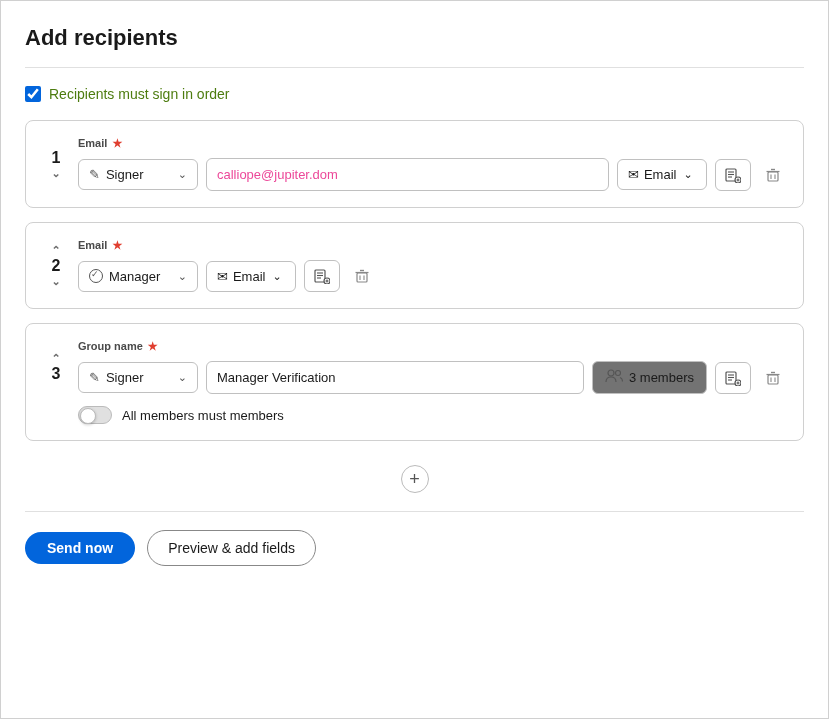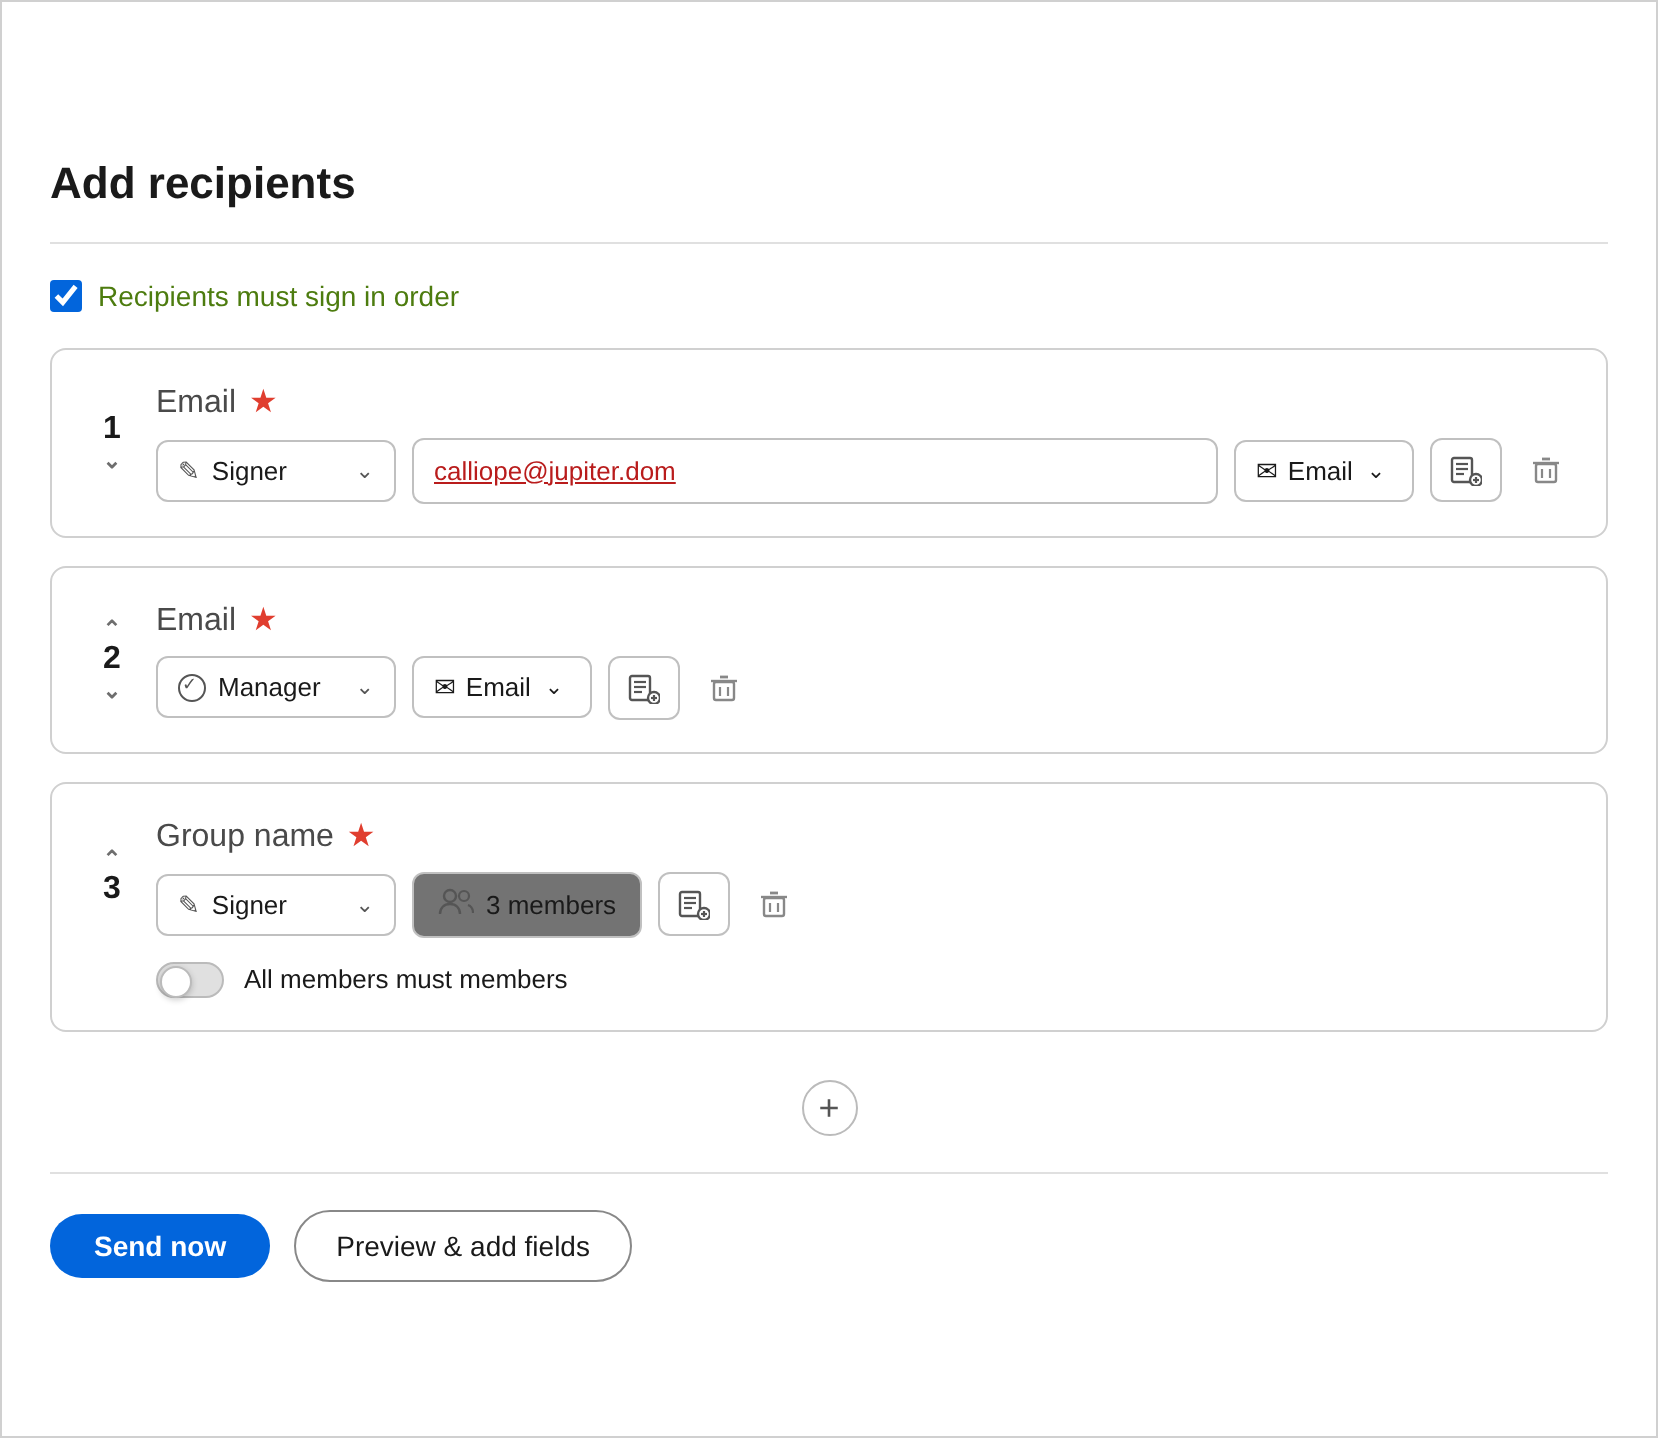--- a/index.html
+++ b/index.html
@@ -13,21 +13,20 @@
     }
     .modal {
       width: 829px;
       min-height: 719px;
       background: #fff;
       border: 1px solid #d0d0d0;
       display: flex;
       flex-direction: column;
       padding: 24px 24px 24px 24px;
       position: relative;
-      justify-content: center;
     }
     .page-title {
       font-size: 22px;
       font-weight: 700;
       margin-bottom: 16px;
       color: #1a1a1a;
     }
     .divider-line {
       border: none;
       border-top: 1px solid #e0e0e0;
@@ -84,23 +83,23 @@
       color: #6e6e6e;
       cursor: pointer;
     }
     .card-content {
       flex: 1;
       display: flex;
       flex-direction: column;
       gap: 4px;
     }
     .field-label {
-      font-size: 16px;
+      font-size: 11px;
       color: #4a4a4a;
-      font-weight: 400;
+      font-weight: 700;
       margin-bottom: 4px;
     }
     .field-label .required {
       color: #e03e2f;
       margin-left: 2px;
     }
     .input-row {
       display: flex;
       align-items: center;
       gap: 8px;
@@ -128,24 +127,23 @@
     .role-dropdown .dropdown-arrow {
       font-size: 11px;
       color: #555;
     }
     .email-input {
       flex: 1;
       border: 1px solid #c0c0c0;
       border-radius: 6px;
       padding: 8px 10px;
       font-size: 13px;
-      color: #b91c1c;
+      color: #ec4899;
       background: #fff;
       outline: none;
-      text-decoration: underline;
     }
     .group-name-input {
       flex: 1;
       border: 1px solid #c0c0c0;
       border-radius: 6px;
       padding: 8px 10px;
       font-size: 13px;
       color: #1a1a1a;
       background: #fff;
       outline: none;
@@ -419,20 +417,21 @@
       <div class="card-content">
         <div class="field-label">
           Group name <span class="required">★</span>
         </div>
         <div class="input-row">
           <div class="role-dropdown">
             <span class="role-icon">✎</span>
             <span class="role-name">Signer</span>
             <span class="dropdown-arrow">⌄</span>
           </div>
+          <input type="text" class="group-name-input" value="Manager Verification" style="">
           <div class="members-btn">
             <span class="members-icon">
               <svg width="18" height="14" viewBox="0 0 18 14" fill="none" xmlns="http://www.w3.org/2000/svg">
                 <circle cx="6" cy="4" r="3" stroke="#555" stroke-width="1.2" fill="none"></circle>
                 <path d="M1 13c0-3 2-5 5-5s5 2 5 5" stroke="#555" stroke-width="1.2" fill="none"></path>
                 <circle cx="13" cy="4" r="2.5" stroke="#555" stroke-width="1.1" fill="none"></circle>
                 <path d="M15 8.5c1.5 0.5 2.5 2 2.5 4" stroke="#555" stroke-width="1.1" fill="none"></path>
               </svg>
             </span>
             <span>3 members</span>

